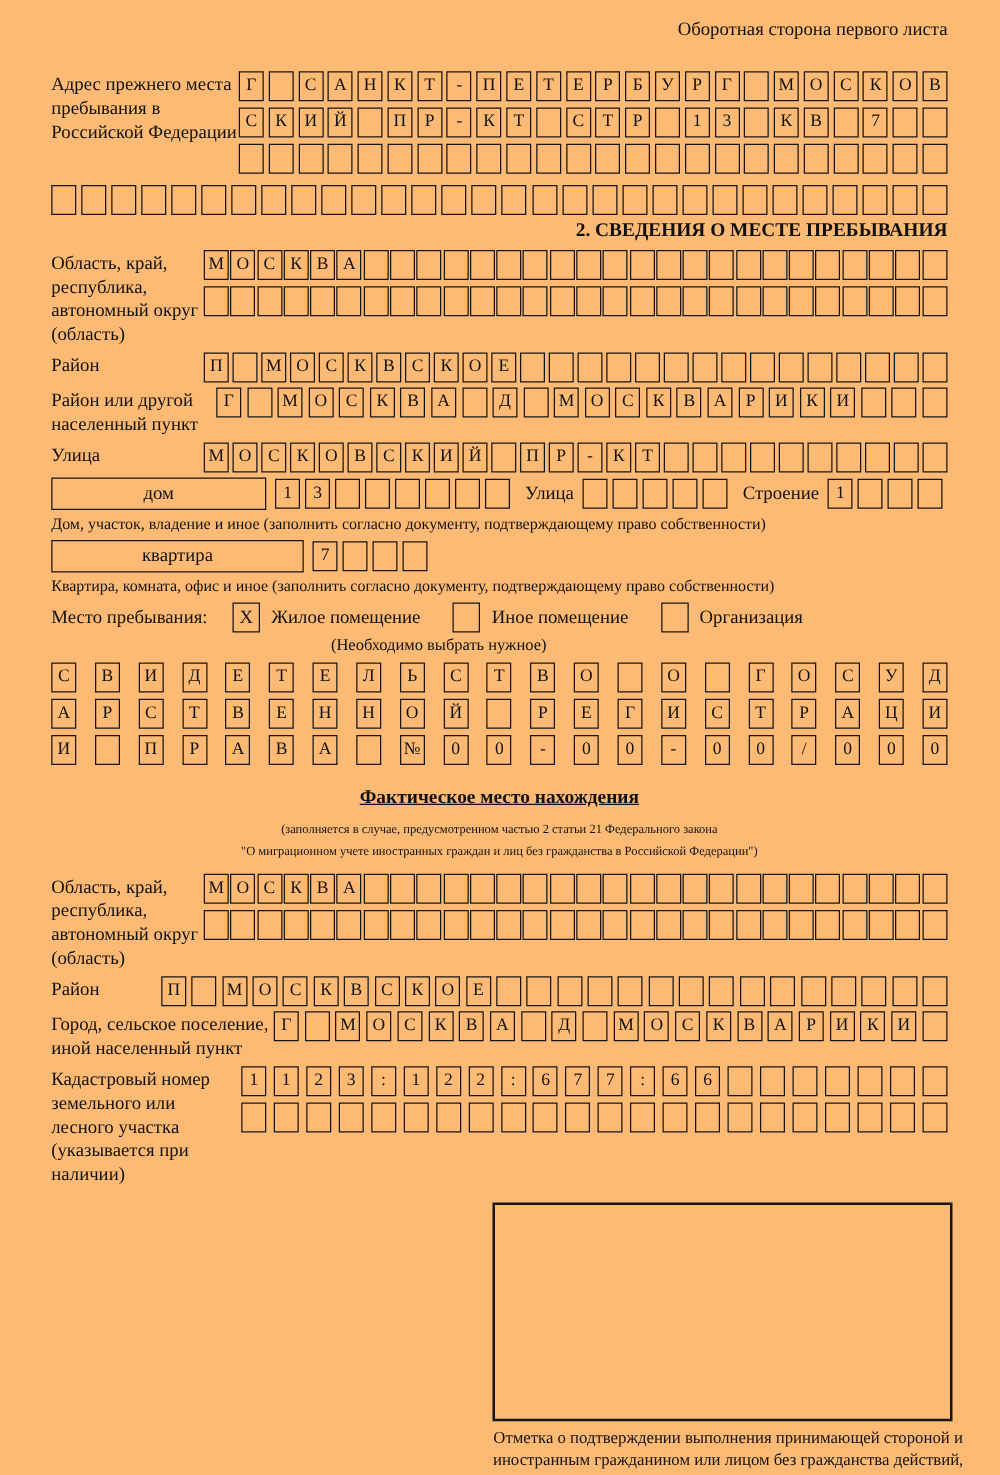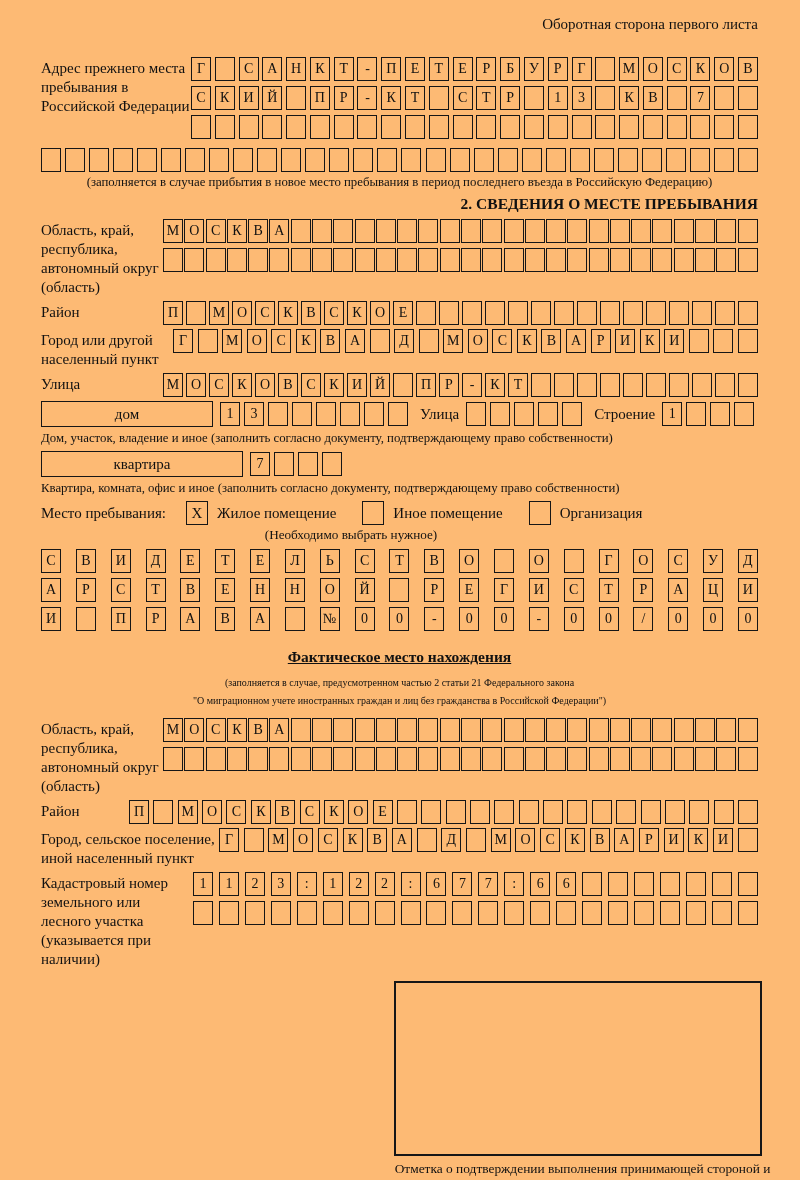--- a/index.html
+++ b/index.html
@@ -179,21 +179,20 @@
       <span class="cell"></span>
       <span class="cell"></span>
       <span class="cell"></span>
       <span class="cell"></span>
       <span class="cell"></span>
       <span class="cell"></span>
       <span class="cell"></span>
       <span class="cell"></span>
       <span class="cell"></span>
     </div>
-  <div class="caption center">(заполняется в случае прибытия в новое место пребывания в период последнего въезда в Российскую Федерацию)</div>
 
   <div class="section-title">2. СВЕДЕНИЯ О МЕСТЕ ПРЕБЫВАНИЯ</div>
 
   <div class="form-line">
     <div class="label w120">Область, край, республика, автономный округ (область)</div>
     <div class="rows">
       <div class="cells">
           <span class="cell">М</span>
           <span class="cell">О</span>
           <span class="cell">С</span>
@@ -282,21 +281,21 @@
         <span class="cell"></span>
         <span class="cell"></span>
         <span class="cell"></span>
         <span class="cell"></span>
         <span class="cell"></span>
         <span class="cell"></span>
       </div>
   </div>
 
   <div class="form-line">
-    <div class="label w130">Город или другой населенный пункт</div>
+    <div class="label w130">Район или другой населенный пункт</div>
     <div class="cells">
         <span class="cell">Г</span>
         <span class="cell"></span>
         <span class="cell">М</span>
         <span class="cell">О</span>
         <span class="cell">С</span>
         <span class="cell">К</span>
         <span class="cell">В</span>
         <span class="cell">А</span>
         <span class="cell"></span>

